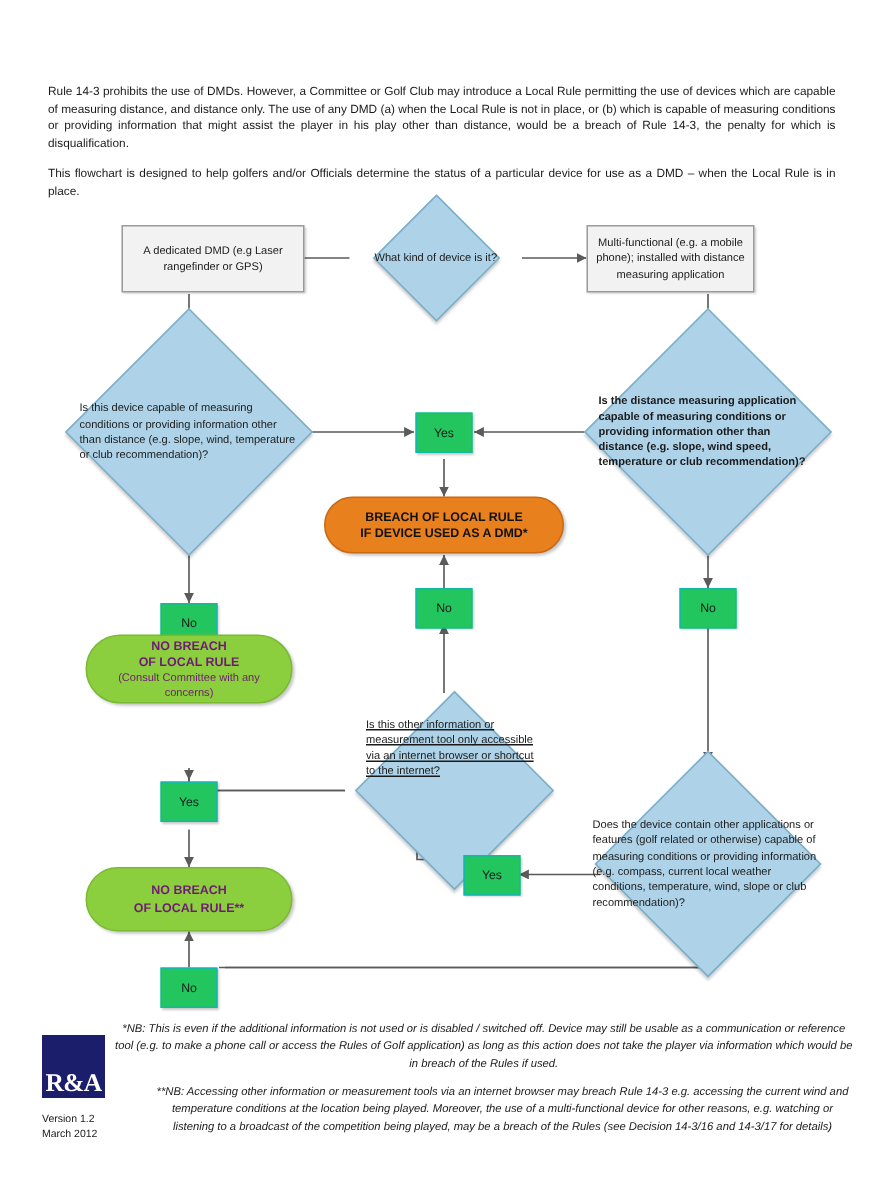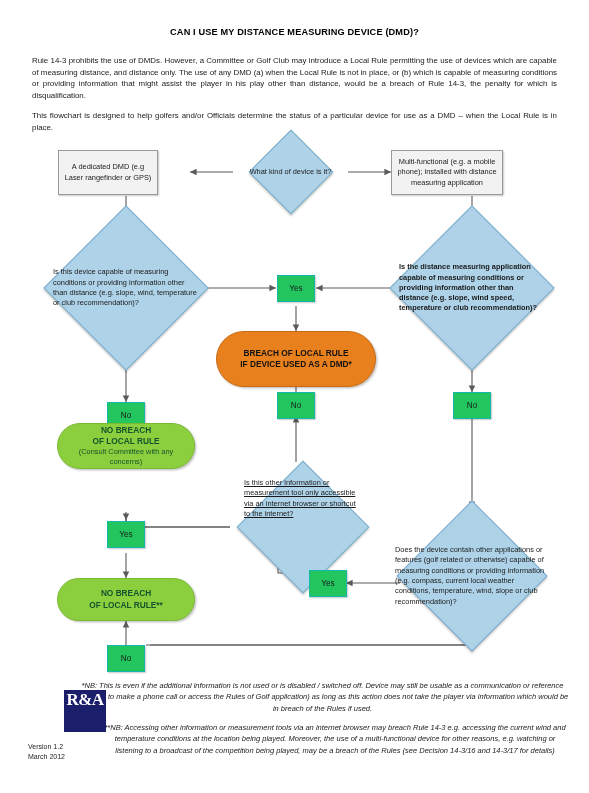--- a/index.html
+++ b/index.html
@@ -121,21 +121,21 @@
     background: #e8801e;
     border: 1px solid #c96a12;
     color: #111;
     font-weight: bold;
     font-size: 8.3px;
     line-height: 11.2px;
   }
   .pill-green {
     background: #8ccf3e;
     border: 1px solid #7ab932;
-    color: #14532d;
+    color: #701a75;
   }
   .pill-green .big {
     font-weight: bold;
     font-size: 8.3px;
     line-height: 11.2px;
   }
   .pill-green .sub {
     font-weight: normal;
     font-size: 7.4px;
     line-height: 9.8px;
@@ -155,23 +155,22 @@
   #footnote-1 { left: 75px; top: 680px; width: 495px; }
   #footnote-2 { left: 100px; top: 722px; width: 470px; }
 
   
   #logo-box {
     position: absolute;
     left: 28px; top: 690px;
     width: 42px; height: 42px;
     background: #1b1f6b;
     display: flex;
-    align-items: flex-start;
+    align-items: flex-end;
     justify-content: center;
-    margin-left: 36px;
   }
   #logo-text {
     color: #ffffff;
     font-family: "Liberation Serif", serif;
     font-size: 17px;
     font-weight: bold;
     letter-spacing: -0.5px;
   }
   #version-block {
     position: absolute;
@@ -179,21 +178,20 @@
     font-size: 7px;
     line-height: 9.6px;
     color: #1a1a1a;
   }
 </style>
 </head>
 <body>
 
 <div id="page">
 
-  <div id="doc-title">CAN I USE MY DISTANCE MEASURING DEVICE (DMD)?</div>
   <div class="intro-para" id="intro-1">Rule 14-3 prohibits the use of DMDs. However, a Committee or Golf Club may introduce a Local Rule permitting the use of devices which are capable of measuring distance, and distance only. The use of any DMD (a) when the Local Rule is not in place, or (b) which is capable of measuring conditions or providing information that might assist the player in his play other than distance, would be a breach of Rule 14-3, the penalty for which is disqualification.</div>
   <div class="intro-para" id="intro-2">This flowchart is designed to help golfers and/or Officials determine the status of a particular device for use as a DMD – when the Local Rule is in place.</div>
 
   <svg id="connectors" viewBox="0 0 589 793">
     <defs>
       <marker id="arrow" markerWidth="7" markerHeight="7" refX="6" refY="3" orient="auto" markerUnits="strokeWidth">
         <path d="M0,0 L6,3 L0,6 z" fill="#5a5a5a"></path>
       </marker>
     </defs>
     <g stroke="#5a5a5a" stroke-width="1.1" fill="none" marker-end="url(#arrow)">
@@ -247,21 +245,21 @@
     <g stroke="#5a5a5a" stroke-width="1.1" fill="none" marker-end="url(#arrow)">
       <path d="M126,512 L126,520"></path>
     </g>
   </svg>
 
   <div class="diamond-wrap" style="left:233px; top:142px; width:115px; height:60px;">
     <div class="diamond-shape" style="width:58px; height:58px;"></div>
     <div class="diamond-text">What kind of device is it?</div>
   </div>
 
-  <div class="node rect-box" style="left:58px; top:150px; width:100px; height:45px;">
+  <div class="node rect-box" style="left:81px; top:150px; width:122px; height:45px;">
     <span>A dedicated DMD (e.g Laser rangefinder or GPS)</span>
   </div>
 
   <div class="node rect-box" style="left:391px; top:150px; width:112px; height:45px;">
     <span>Multi-functional (e.g. a mobile phone); installed with distance measuring application</span>
   </div>
 
   <div class="diamond-wrap" style="left:31px; top:222px; width:190px; height:132px;">
     <div class="diamond-shape" style="width:115px; height:115px;"></div>
     <div class="diamond-text" style="padding:0 22px;">Is this device capable of measuring conditions or providing information other than distance (e.g. slope, wind, temperature or club recommendation)?</div>
@@ -269,21 +267,21 @@
 
   <div class="diamond-wrap" style="left:377px; top:222px; width:190px; height:132px;">
     <div class="diamond-shape" style="width:115px; height:115px;"></div>
     <div class="diamond-text" style="padding:0 22px;font-weight:bold;">Is the distance measuring application capable of measuring conditions or providing information other than distance (e.g. slope, wind speed, temperature or club recommendation)?</div>
   </div>
 
   <div class="node label-box" style="left:277px; top:275px; width:38px; height:27px;">
     <span>Yes</span>
   </div>
 
-  <div class="pill pill-orange" style="left:216px; top:331px; width:160px; height:56px;">
+  <div class="pill pill-orange" style="left:216px; top:331px; width:160px; height:38px;">
     <span>BREACH OF LOCAL RULE</span>
     <span>IF DEVICE USED AS A DMD*</span>
   </div>
 
   <div class="node label-box" style="left:107px; top:402px; width:38px; height:27px;">
     <span>No</span>
   </div>
 
   <div class="node label-box" style="left:277px; top:392px; width:38px; height:27px;">
     <span>No</span>

